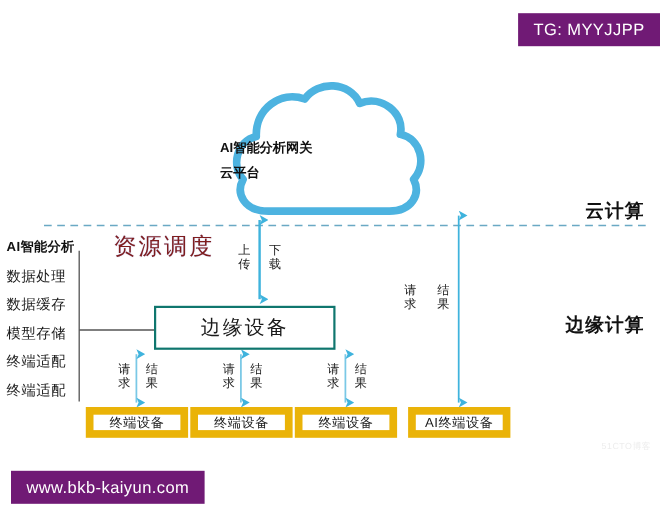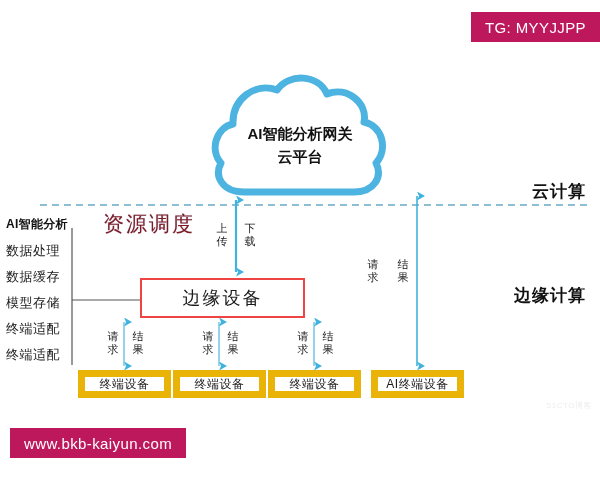--- a/index.html
+++ b/index.html
@@ -17,21 +17,21 @@
   #stage {
     position: relative;
     width: 600px;
     height: 480px;
     background: #ffffff;
   }
 
   
   .badge {
     position: absolute;
-    background: #be185d;
+    background: #701a75;
     color: #ffffff;
     font-family: "Liberation Sans", "DejaVu Sans", sans-serif;
     letter-spacing: .4px;
     white-space: nowrap;
     display: flex;
     align-items: center;
     justify-content: center;
   }
   #tg-badge {
     right: 0;
@@ -59,22 +59,22 @@
 
   
   .txt {
     position: absolute;
     white-space: nowrap;
     color: #1a1a1a;
     text-align: right;
   }
   .cloud-title {
     width: 200px;
-    text-align: center;
-    font-size: 15px;
+    text-align: left;
+    font-size: 12px;
     font-weight: bold;
     color: #111;
     line-height: 22px;
   }
   #cloud-line1 { left: 200px; top: 123px; }
   #cloud-line2 { left: 200px; top: 146px; }
 
   #label-cloud-computing {
     right: 14px;
     top: 180px;
@@ -139,21 +139,21 @@
     display: flex;
     align-items: center;
     justify-content: center;
     background: #ffffff;
   }
   #edge-device-box {
     left: 140px;
     top: 278px;
     width: 165px;
     height: 40px;
-    border: 2px solid #ef4444;
+    border: 2px solid #0f766e;
     font-size: 18px;
     color: #1a1a1a;
     letter-spacing: 2px;
   }
   .term-box {
     top: 370px;
     height: 28px;
     border: 7px solid #eab308;
     font-size: 12px;
     color: #1a1a1a;

